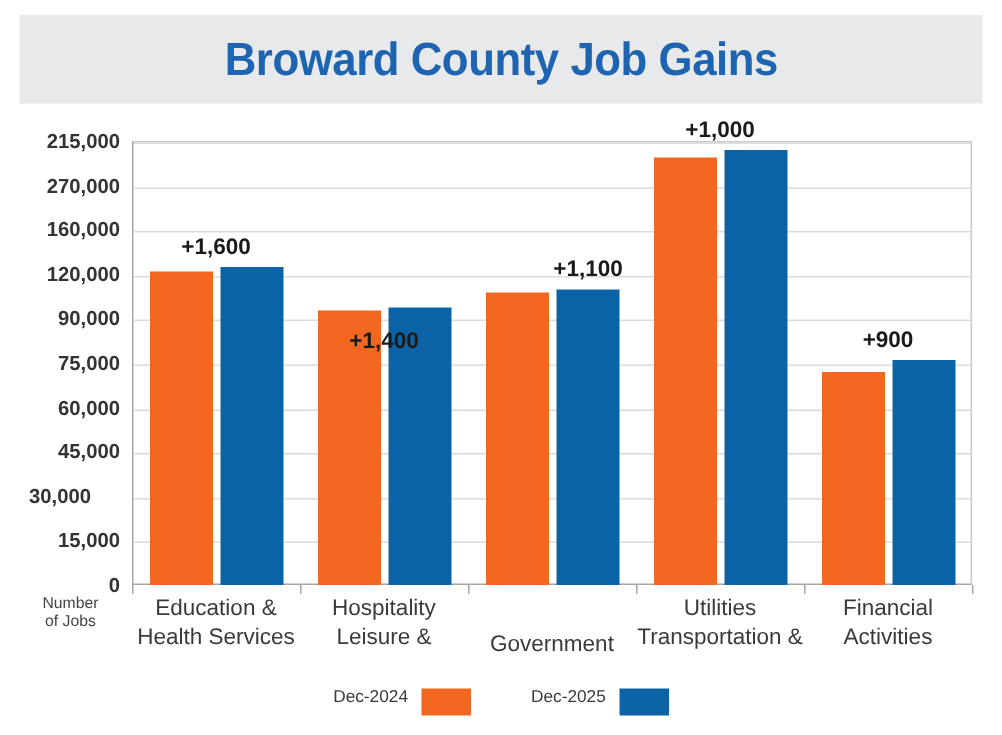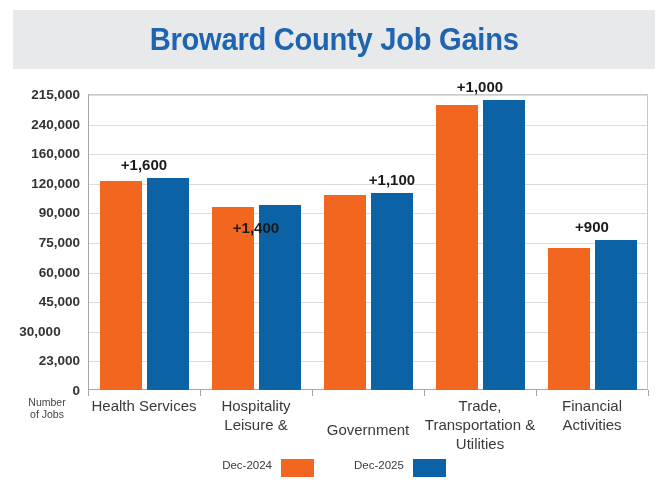--- a/index.html
+++ b/index.html
@@ -170,29 +170,29 @@
       <div class="gridline" style="top: 148px;"></div>
       <div class="gridline" style="top: 118.4px;"></div>
       <div class="gridline" style="top: 88.8px;"></div>
       <div class="gridline" style="top: 59.2px;"></div>
       <div class="gridline" style="top: 29.6px;"></div>
       <div class="gridline" style="top: 0px;"></div>
     </div>
 
   <div id="yticks-layer">
       <div class="ytick-label" style="top: 390px; left: 0px; right: auto; width: 80px;">0</div>
-      <div class="ytick-label" style="top: 360.4px; left: 0px; right: auto; width: 80px;">23,000</div>
+      <div class="ytick-label" style="top: 360.4px; left: 0px; right: auto; width: 80px;">15,000</div>
       <div class="ytick-label" style="top: 330.8px; left: 0px; right: auto; width: 80px; text-align: center;">30,000</div>
       <div class="ytick-label" style="top: 301.2px; left: 0px; right: auto; width: 80px;">45,000</div>
       <div class="ytick-label" style="top: 271.6px; left: 0px; right: auto; width: 80px;">60,000</div>
       <div class="ytick-label" style="top: 242px; left: 0px; right: auto; width: 80px;">75,000</div>
       <div class="ytick-label" style="top: 212.4px; left: 0px; right: auto; width: 80px;">90,000</div>
       <div class="ytick-label" style="top: 182.8px; left: 0px; right: auto; width: 80px;">120,000</div>
       <div class="ytick-label" style="top: 153.2px; left: 0px; right: auto; width: 80px;">160,000</div>
-      <div class="ytick-label" style="top: 123.6px; left: 0px; right: auto; width: 80px;">240,000</div>
+      <div class="ytick-label" style="top: 123.6px; left: 0px; right: auto; width: 80px;">270,000</div>
       <div class="ytick-label" style="top: 94px; left: 0px; right: auto; width: 80px;">215,000</div>
     </div>
   <div id="bars-layer">
       <div class="bar c2024" style="left: 99.5px; top: 181.32px; height: 208.68px; width: 42px; position: absolute; background: rgb(242, 102, 31);"></div>
       <div class="bar c2025" style="left: 146.5px; top: 178.36px; height: 211.64px; width: 42px; position: absolute; background: rgb(11, 98, 164);"></div>
       <div class="group-value-label" style="left: 144px; top: 156.36px;">+1,600</div>
       <div class="bar c2024" style="left: 211.5px; top: 207.467px; height: 182.533px; width: 42px; position: absolute; background: rgb(242, 102, 31);"></div>
       <div class="bar c2025" style="left: 258.5px; top: 205.493px; height: 184.507px; width: 42px; position: absolute; background: rgb(11, 98, 164);"></div>
       <div class="group-value-label" style="left: 256px; top: 183.493px; margin-top: 36px;">+1,400</div>
       <div class="bar c2024" style="left: 323.5px; top: 194.64px; height: 195.36px; width: 42px; position: absolute; background: rgb(242, 102, 31);"></div>
@@ -208,33 +208,33 @@
   <div id="xticks-layer">
       <div class="xtick" style="left: 88px;"></div>
       <div class="xtick" style="left: 200px;"></div>
       <div class="xtick" style="left: 312px;"></div>
       <div class="xtick" style="left: 424px;"></div>
       <div class="xtick" style="left: 536px;"></div>
       <div class="xtick" style="left: 648px;"></div>
     </div>
   <div id="catlabels-layer">
       <div class="cat-label" style="left: 144px; top: 396px; width: 142px;">
+        <div>Education &amp;</div>
         <div>Health Services</div>
       </div>
       <div class="cat-label" style="left: 256px; top: 396px; width: 142px;">
         <div>Hospitality</div>
         <div>Leisure &amp;</div>
       </div>
       <div class="cat-label" style="left: 368px; top: 396px; width: 142px; margin-top: 24px;">
         <div>Government</div>
       </div>
       <div class="cat-label" style="left: 480px; top: 396px; width: 142px;">
-        <div>Trade,</div>
+        <div>Utilities</div>
         <div>Transportation &amp;</div>
-        <div>Utilities</div>
       </div>
       <div class="cat-label" style="left: 592px; top: 396px; width: 142px;">
         <div>Financial</div>
         <div>Activities</div>
       </div>
     </div>
 
   <div id="ylabel">
     <div>Number</div>
     <div>of Jobs</div>

